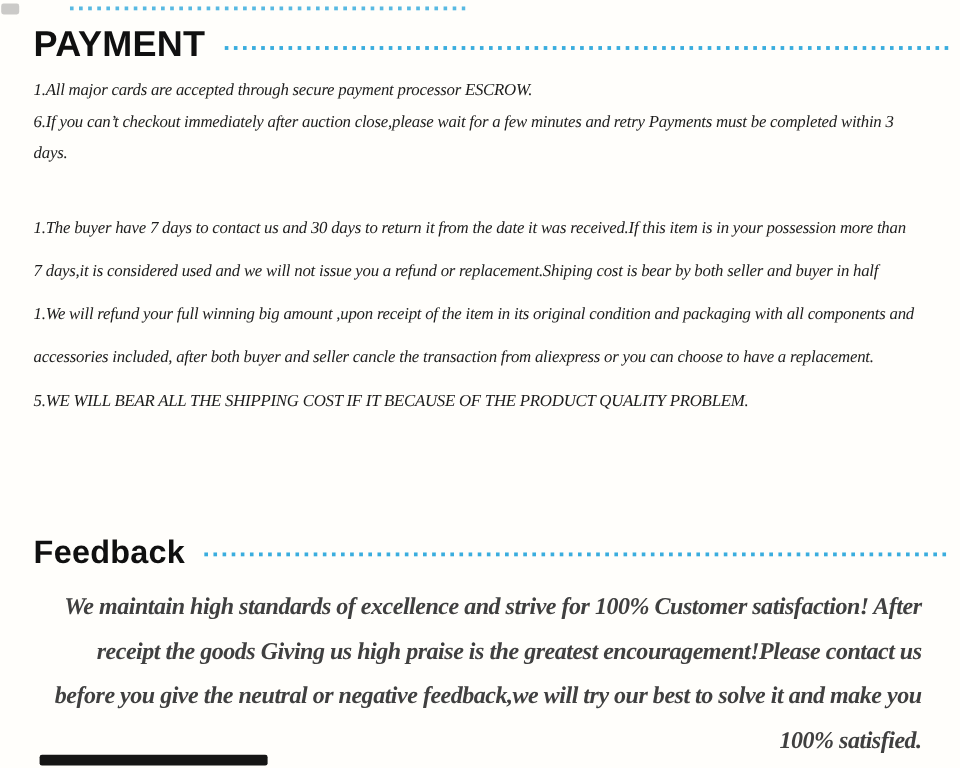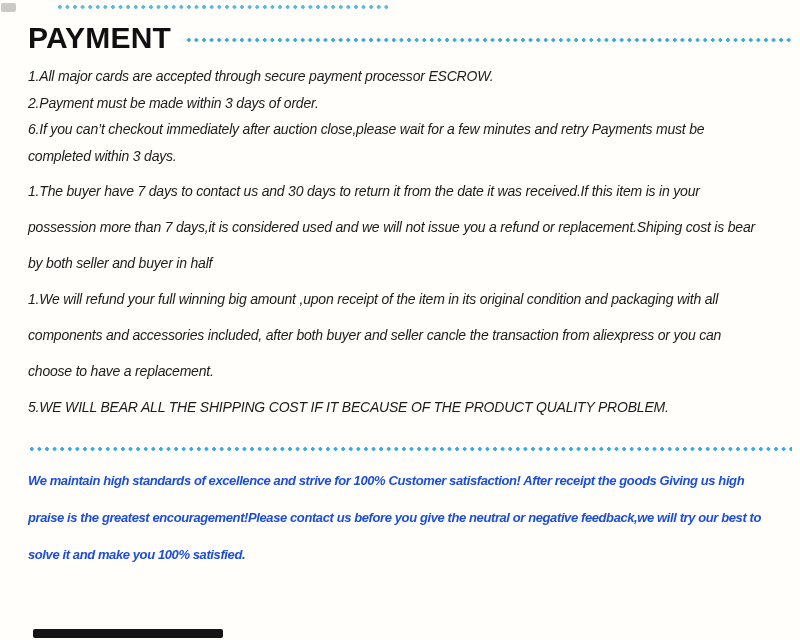--- a/index.html
+++ b/index.html
@@ -80,69 +80,71 @@
     height: 8px;
     margin-top: 3px;
     background-image: radial-gradient(circle, #3aadde 1.7px, rgba(0,0,0,0) 1.9px);
     background-size: 7.6px 8px;
     background-position: 0 50%;
     background-repeat: repeat-x;
   }
   .body {
     margin-top: 5px;
     padding-right: 30px;
+    font-family: Liberation Serif, serif;
   }
   .body p {
     margin: 0;
     font-style: italic;
     color: #1c1c1c;
     font-size: 14px;
     line-height: 26.5px;
     letter-spacing: -0.2px;
   }
   #sec-returns .body p { line-height: 36px; }
   #sec-feedback .body { margin-top: 9px; padding-right: 24px; }
   #sec-feedback .body p {
-    font-size: 13px;
+    font-size: 20px;
     font-weight: 700;
     line-height: 37px;
     letter-spacing: -0.4px;
-    color: #1d4ed8;
+    color: #404040;
+    text-align: right;
   }
 </style>
 </head>
 <body>
 
 <div class="page">
 
   <div class="top-dots" style="background-image: radial-gradient(circle, rgb(58, 173, 222) 1.7px, rgba(0, 0, 0, 0) 1.9px);"></div>
   <div class="corner-artifact"></div>
 
   <section class="section" id="sec-payment">
     <div class="header-row">
       <h2 class="big">PAYMENT</h2>
       <div class="dots" style="background-image: radial-gradient(circle, rgb(58, 173, 222) 1.7px, rgba(0, 0, 0, 0) 1.9px);"></div>
     </div>
     <div class="body">
       <p>1.All major cards are accepted through secure payment processor ESCROW.</p>
-      <p>2.Payment must be made within 3 days of order.</p>
       <p>6.If you can’t checkout immediately after auction close,please wait for a few minutes and  retry Payments must be completed within 3 days.</p>
     </div>
   </section>
 
   <section class="section" id="sec-returns">
     <div class="body">
       <p>1.The buyer have 7 days to contact us and 30 days to return it from the date it was received.If this item is in your possession more than 7 days,it is considered used and we will not issue you a refund or replacement.Shiping cost is bear by both seller and buyer in half</p>
       <p>1.We will refund your full winning big amount ,upon receipt of the item in its original condition and packaging with all components and accessories included, after both buyer and seller cancle the transaction from aliexpress or you can choose to have a replacement.</p>
       <p>5.WE WILL BEAR ALL THE SHIPPING COST  IF IT BECAUSE OF THE PRODUCT QUALITY PROBLEM.</p>
     </div>
   </section>
 
   <section class="section" id="sec-feedback">
     <div class="header-row">
+      <h2 class="med">Feedback</h2>
       <div class="dots" style="background-image: radial-gradient(circle, rgb(58, 173, 222) 1.7px, rgba(0, 0, 0, 0) 1.9px);"></div>
     </div>
     <div class="body">
       <p>We maintain high standards of excellence and strive for 100% Customer satisfaction! After receipt the goods Giving us high praise is the greatest encouragement!Please contact us before you give the neutral or negative feedback,we will try our best to solve it and make you 100% satisfied.</p>
     </div>
   </section>
 
   <div class="bottom-bar" style="background: rgb(21, 21, 21);"></div>
 
 </div>

